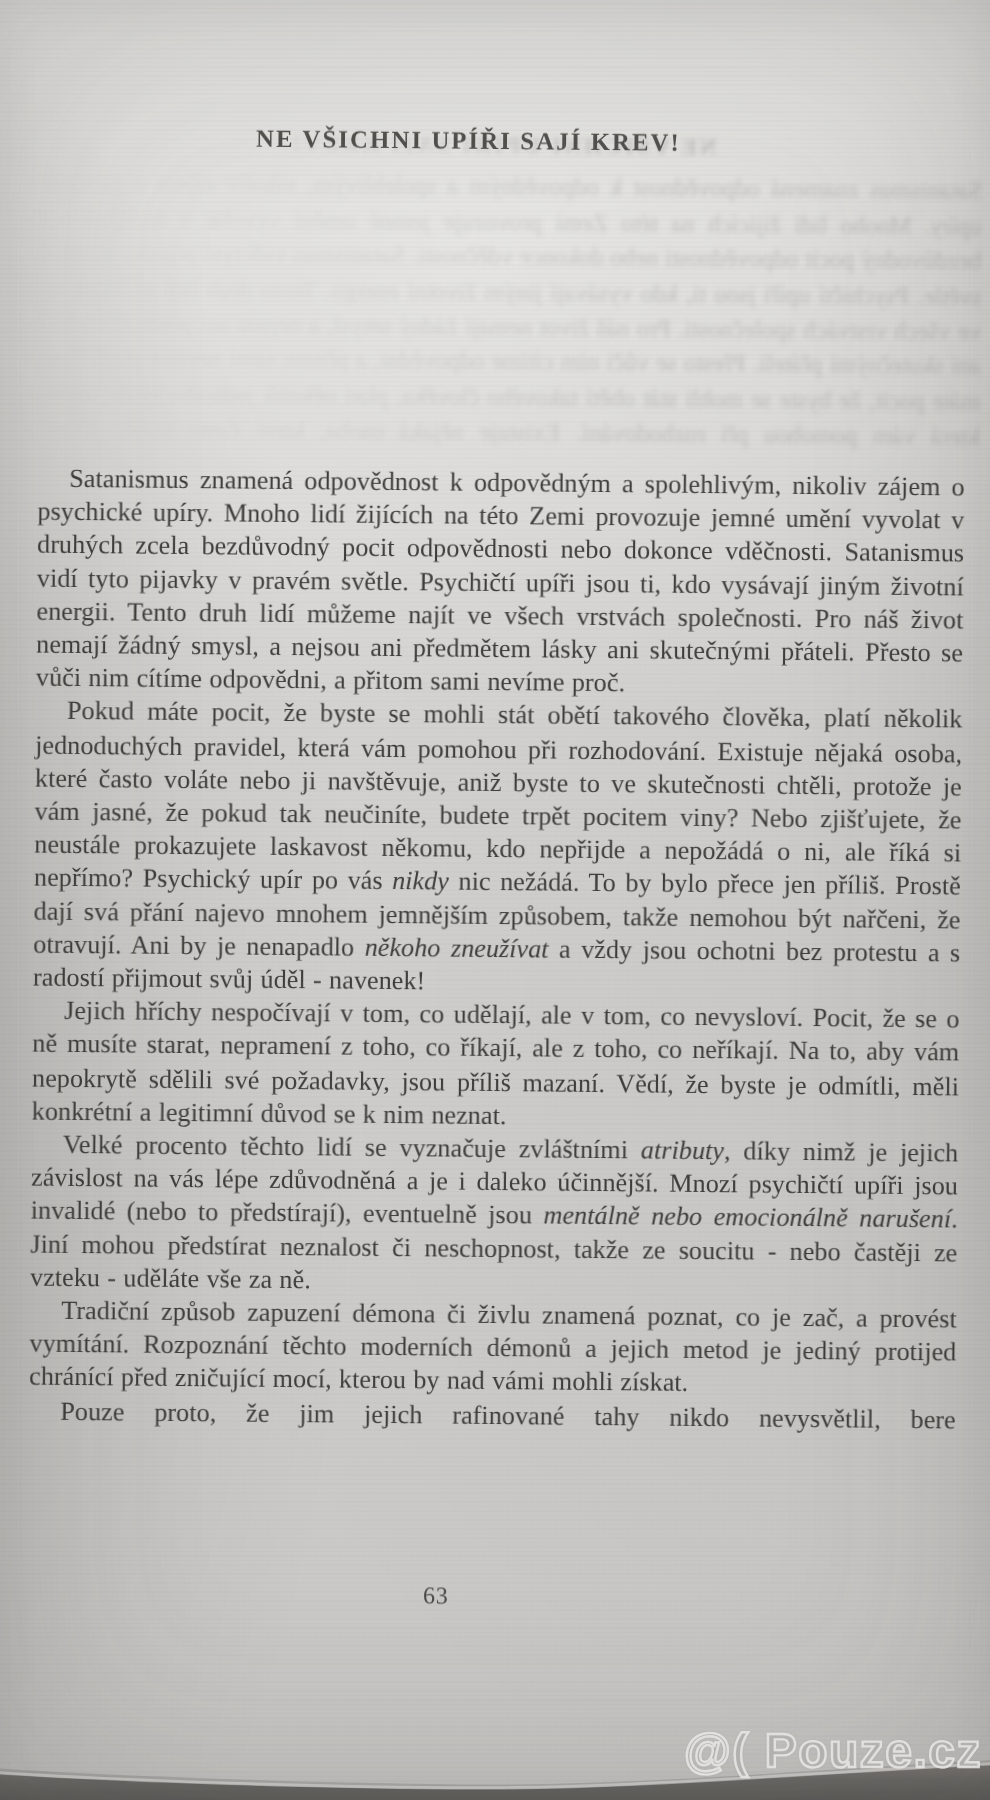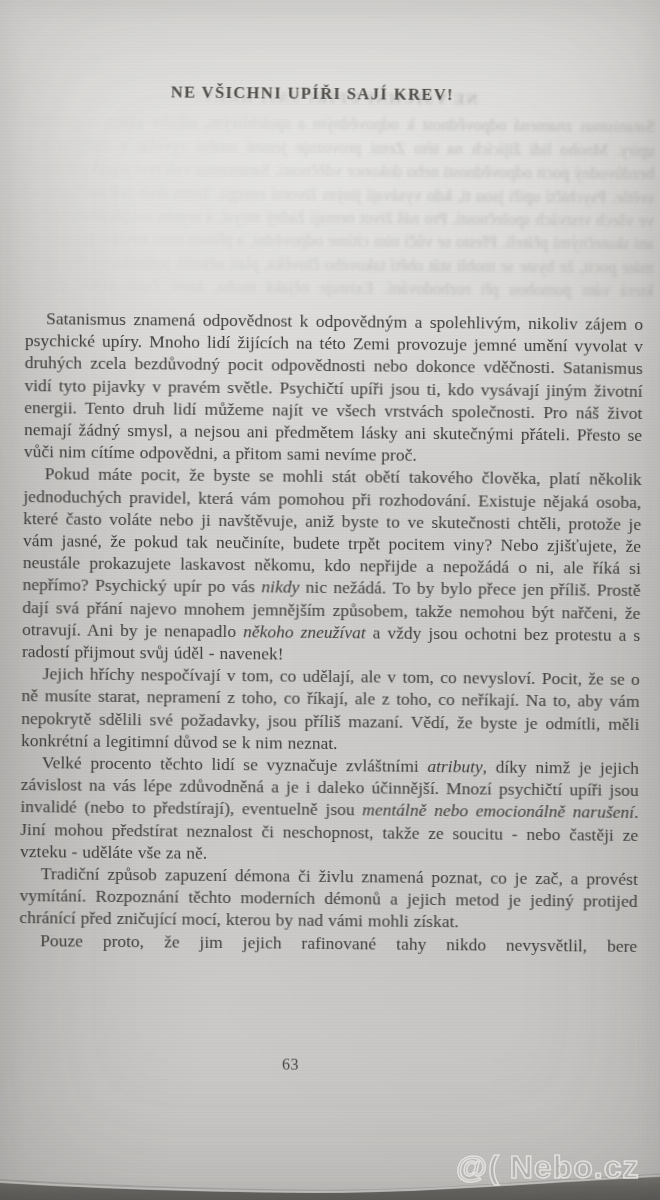--- a/index.html
+++ b/index.html
@@ -102,16 +102,16 @@
         <stop offset="0" stop-color="#7b7874"></stop>
         <stop offset="0.45" stop-color="#6b6966"></stop>
         <stop offset="1" stop-color="#605e5b"></stop>
       </linearGradient>
     </defs>
     <path d="M0,26 C60,30 180,35 300,36.5 C420,38 520,28 660,20.5 L660,47 L0,47 Z" fill="rgba(60,58,55,0.18)"></path>
     <path d="M0,30 C60,34 180,39 300,40 C420,41 520,31 660,24 L660,47 L0,47 Z" fill="url(#bandgrad)"></path>
     <path d="M0,28.7 C60,32.7 180,37.7 300,38.7 C420,39.7 520,29.7 660,22.7" fill="none" stroke="rgba(238,237,234,0.5)" stroke-width="1.8"></path>
   </svg>
 
-  <div class="watermark">@( Nebo.cz</div>
+  <div class="watermark">@( Pouze.cz</div>
 
   <div class="vignette"></div>
 </div>
 
 </body></html>

